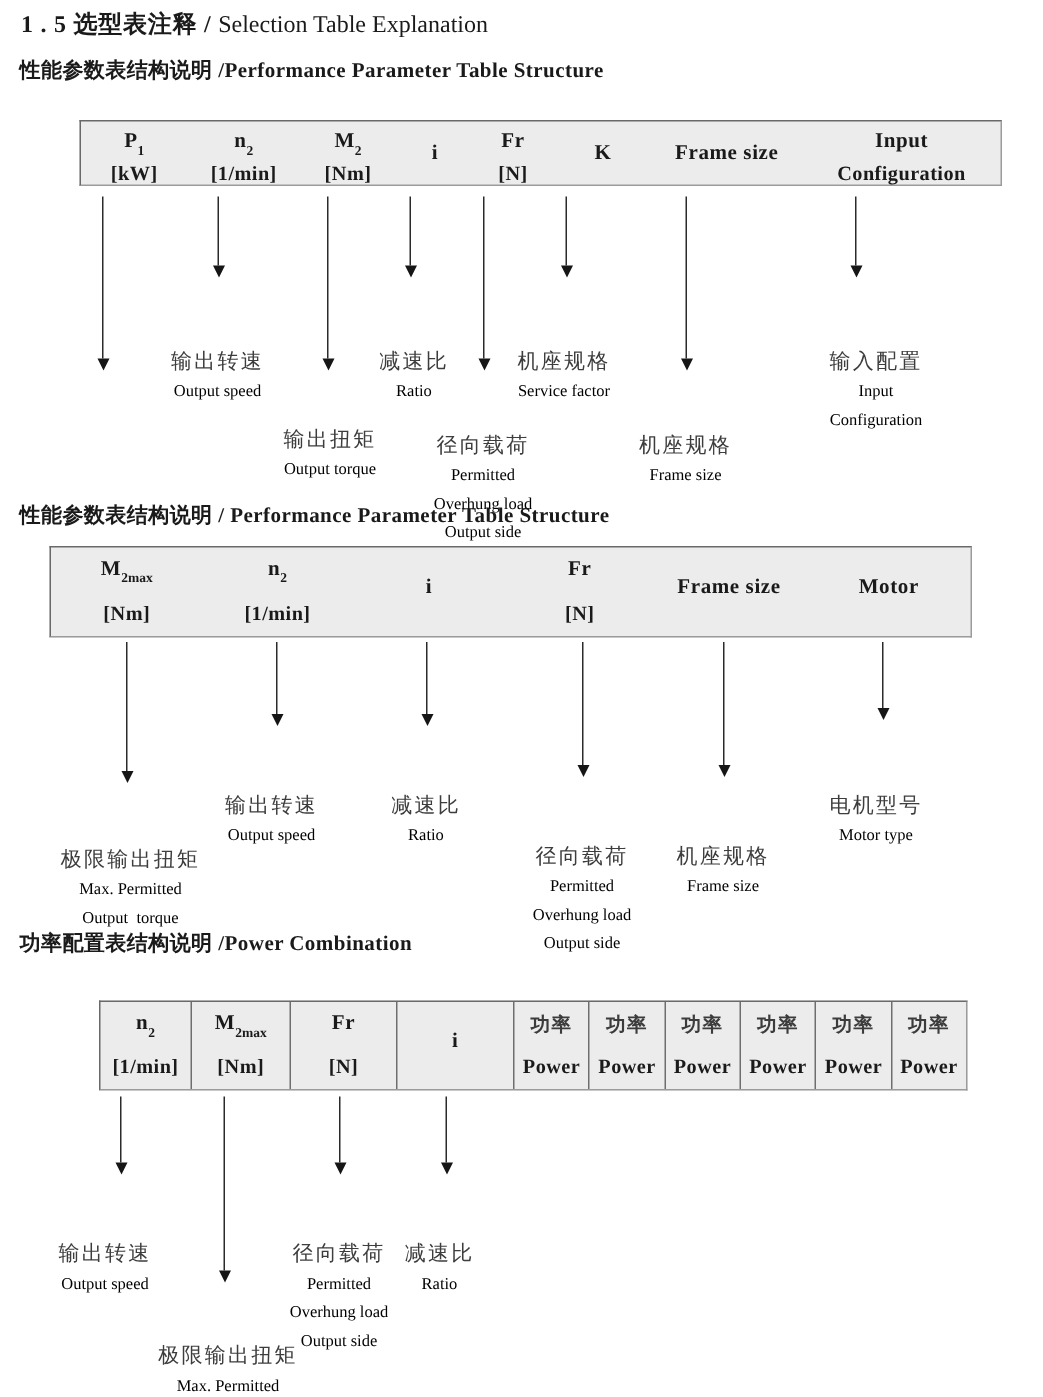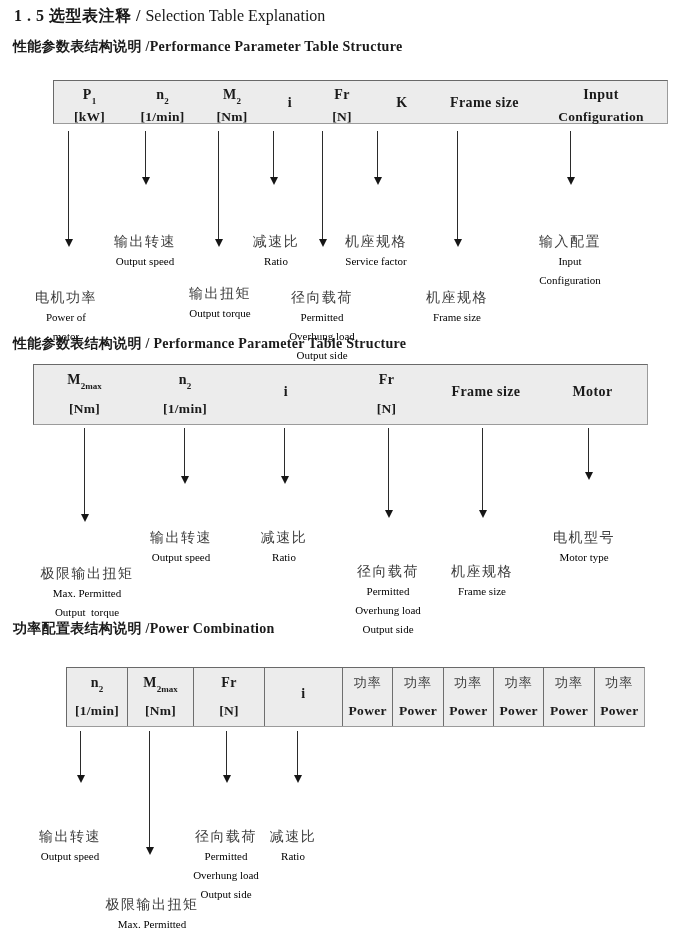--- a/index.html
+++ b/index.html
@@ -12,21 +12,21 @@
        border:1px solid #696969;border-right-color:#9b9b9b;border-bottom-color:#9b9b9b;box-sizing:border-box;}
   .col{display:flex;flex-direction:column;justify-content:space-between;align-items:center;
        text-align:center;padding:6px 0 7px;box-sizing:border-box;min-width:0;}
   .t1 .col{padding:5px 0 6px;}
   .col.single{justify-content:center;}
   .sym{font-weight:bold;font-size:14px;line-height:17px;white-space:nowrap;letter-spacing:.4px;}
   .sym sub{font-size:9px;font-weight:bold;position:relative;bottom:-1px;letter-spacing:0;}
   .unit{font-weight:bold;font-size:13.5px;line-height:16px;white-space:nowrap;letter-spacing:.3px;text-align:right;}
   .unit:empty{display:none;}
   .t3 .col + .col{border-left:1px solid #6e6e6e;}
-  .zhcell .sym{font-weight:normal;font-size:13px;color:#3c3c3c;letter-spacing:1px;}
+  .zhcell .sym{font-weight:bold;font-size:13px;color:#3c3c3c;letter-spacing:1px;}
   .arrow{position:absolute;width:1px;background:#2b2b2b;}
   .arrow::after{content:"";position:absolute;left:-3.5px;bottom:-8px;width:0;height:0;
        border-left:4px solid transparent;border-right:4px solid transparent;border-top:8px solid #161616;}
   .lbl{position:absolute;transform:translateX(-50%);text-align:center;white-space:pre;}
   .lbl span{display:block;}
   .lbl span:empty{display:none;}
   .lbl .zh{font-size:14px;line-height:20px;color:#3d3d3d;letter-spacing:1.5px;}
   .lbl .en{font-size:11px;line-height:19px;color:#000000;}
 </style>
 </head>
@@ -84,25 +84,22 @@
 
   <div class="lbl" style="left:145px;top:196px">
     <span class="zh">输出转速</span><span class="en">Output speed</span>
   </div>
   <div class="lbl" style="left:276px;top:196px">
     <span class="zh">减速比</span><span class="en">Ratio</span>
   </div>
   <div class="lbl" style="left:376px;top:196px">
     <span class="zh">机座规格</span><span class="en">Service factor</span>
   </div>
-  <div class="lbl" style="left:570px;top:196px">
+  <div class="lbl" style="left:584px;top:196px">
     <span class="zh">输入配置</span><span class="en">Input</span><span class="en">Configuration</span>
-  </div>
-  <div class="lbl" style="left:66px;top:252px">
-    <span class="zh">电机功率</span><span class="en">Power of</span><span class="en">motor</span>
   </div>
   <div class="lbl" style="left:220px;top:248px">
     <span class="zh">输出扭矩</span><span class="en">Output torque</span>
   </div>
   <div class="lbl" style="left:322px;top:252px">
     <span class="zh">径向载荷</span><span class="en">Permitted</span><span class="en">Overhung load</span><span class="en">Output side</span>
   </div>
   <div class="lbl" style="left:457px;top:252px">
     <span class="zh">机座规格</span><span class="en">Frame size</span>
   </div>

